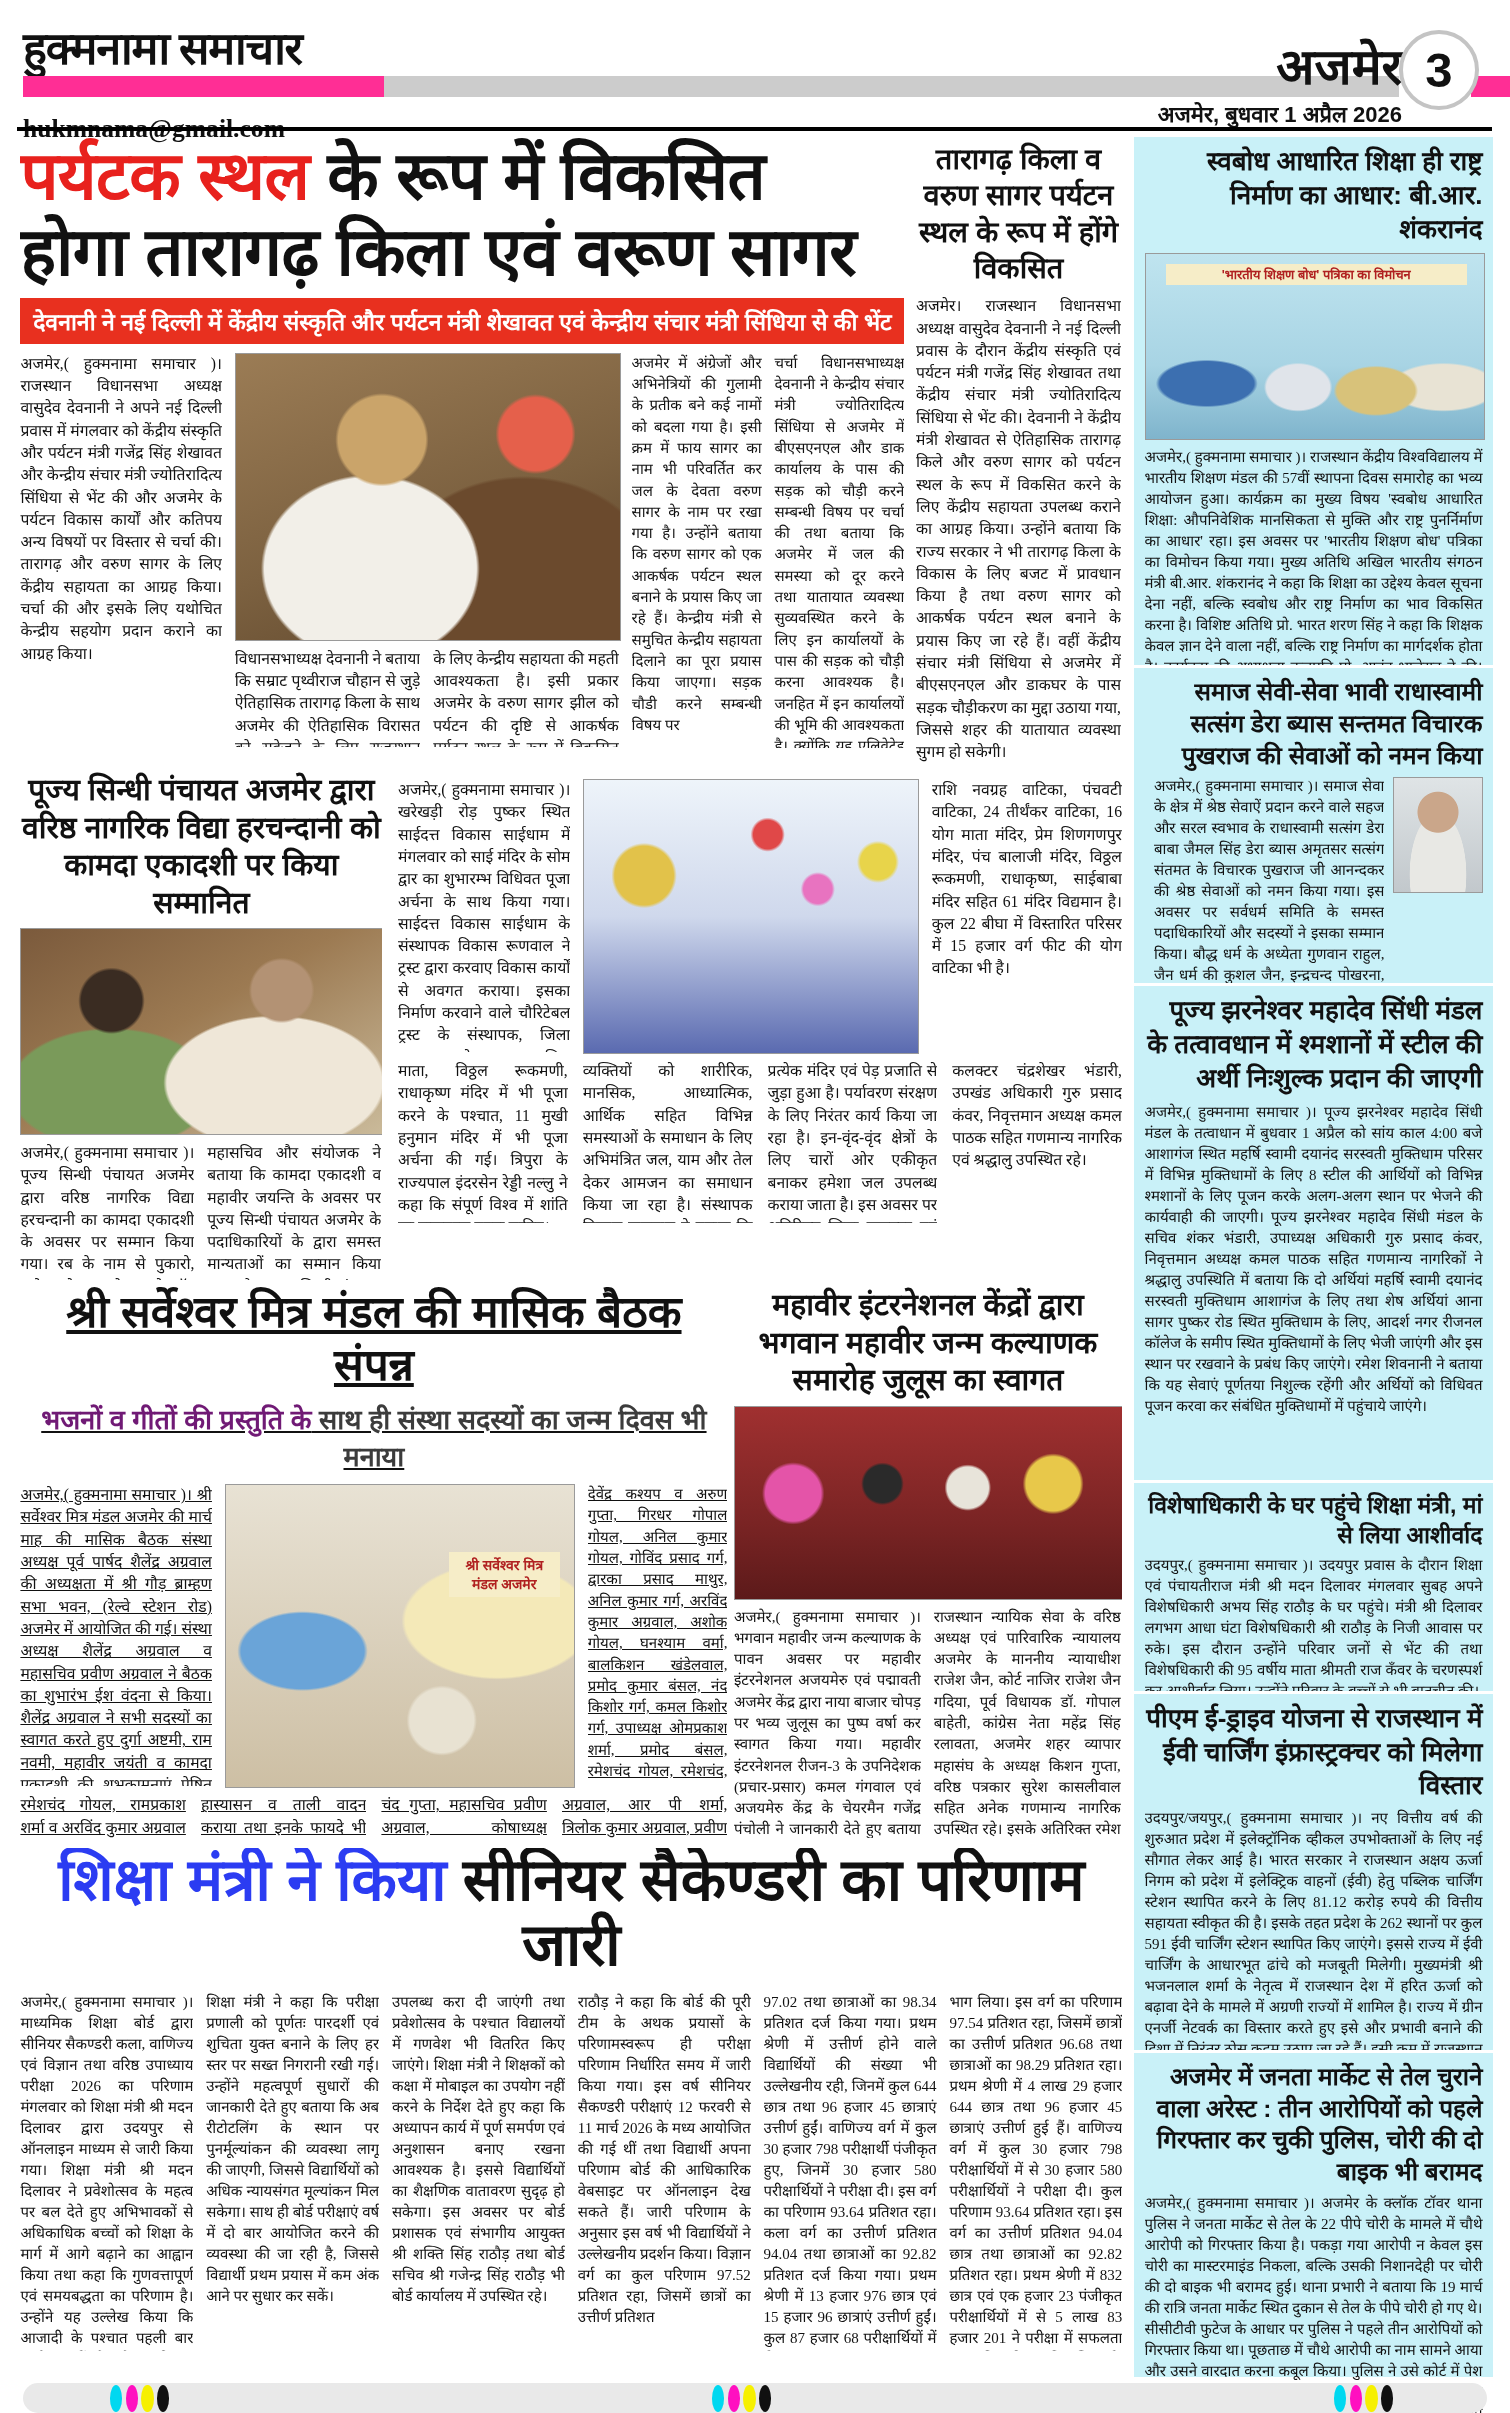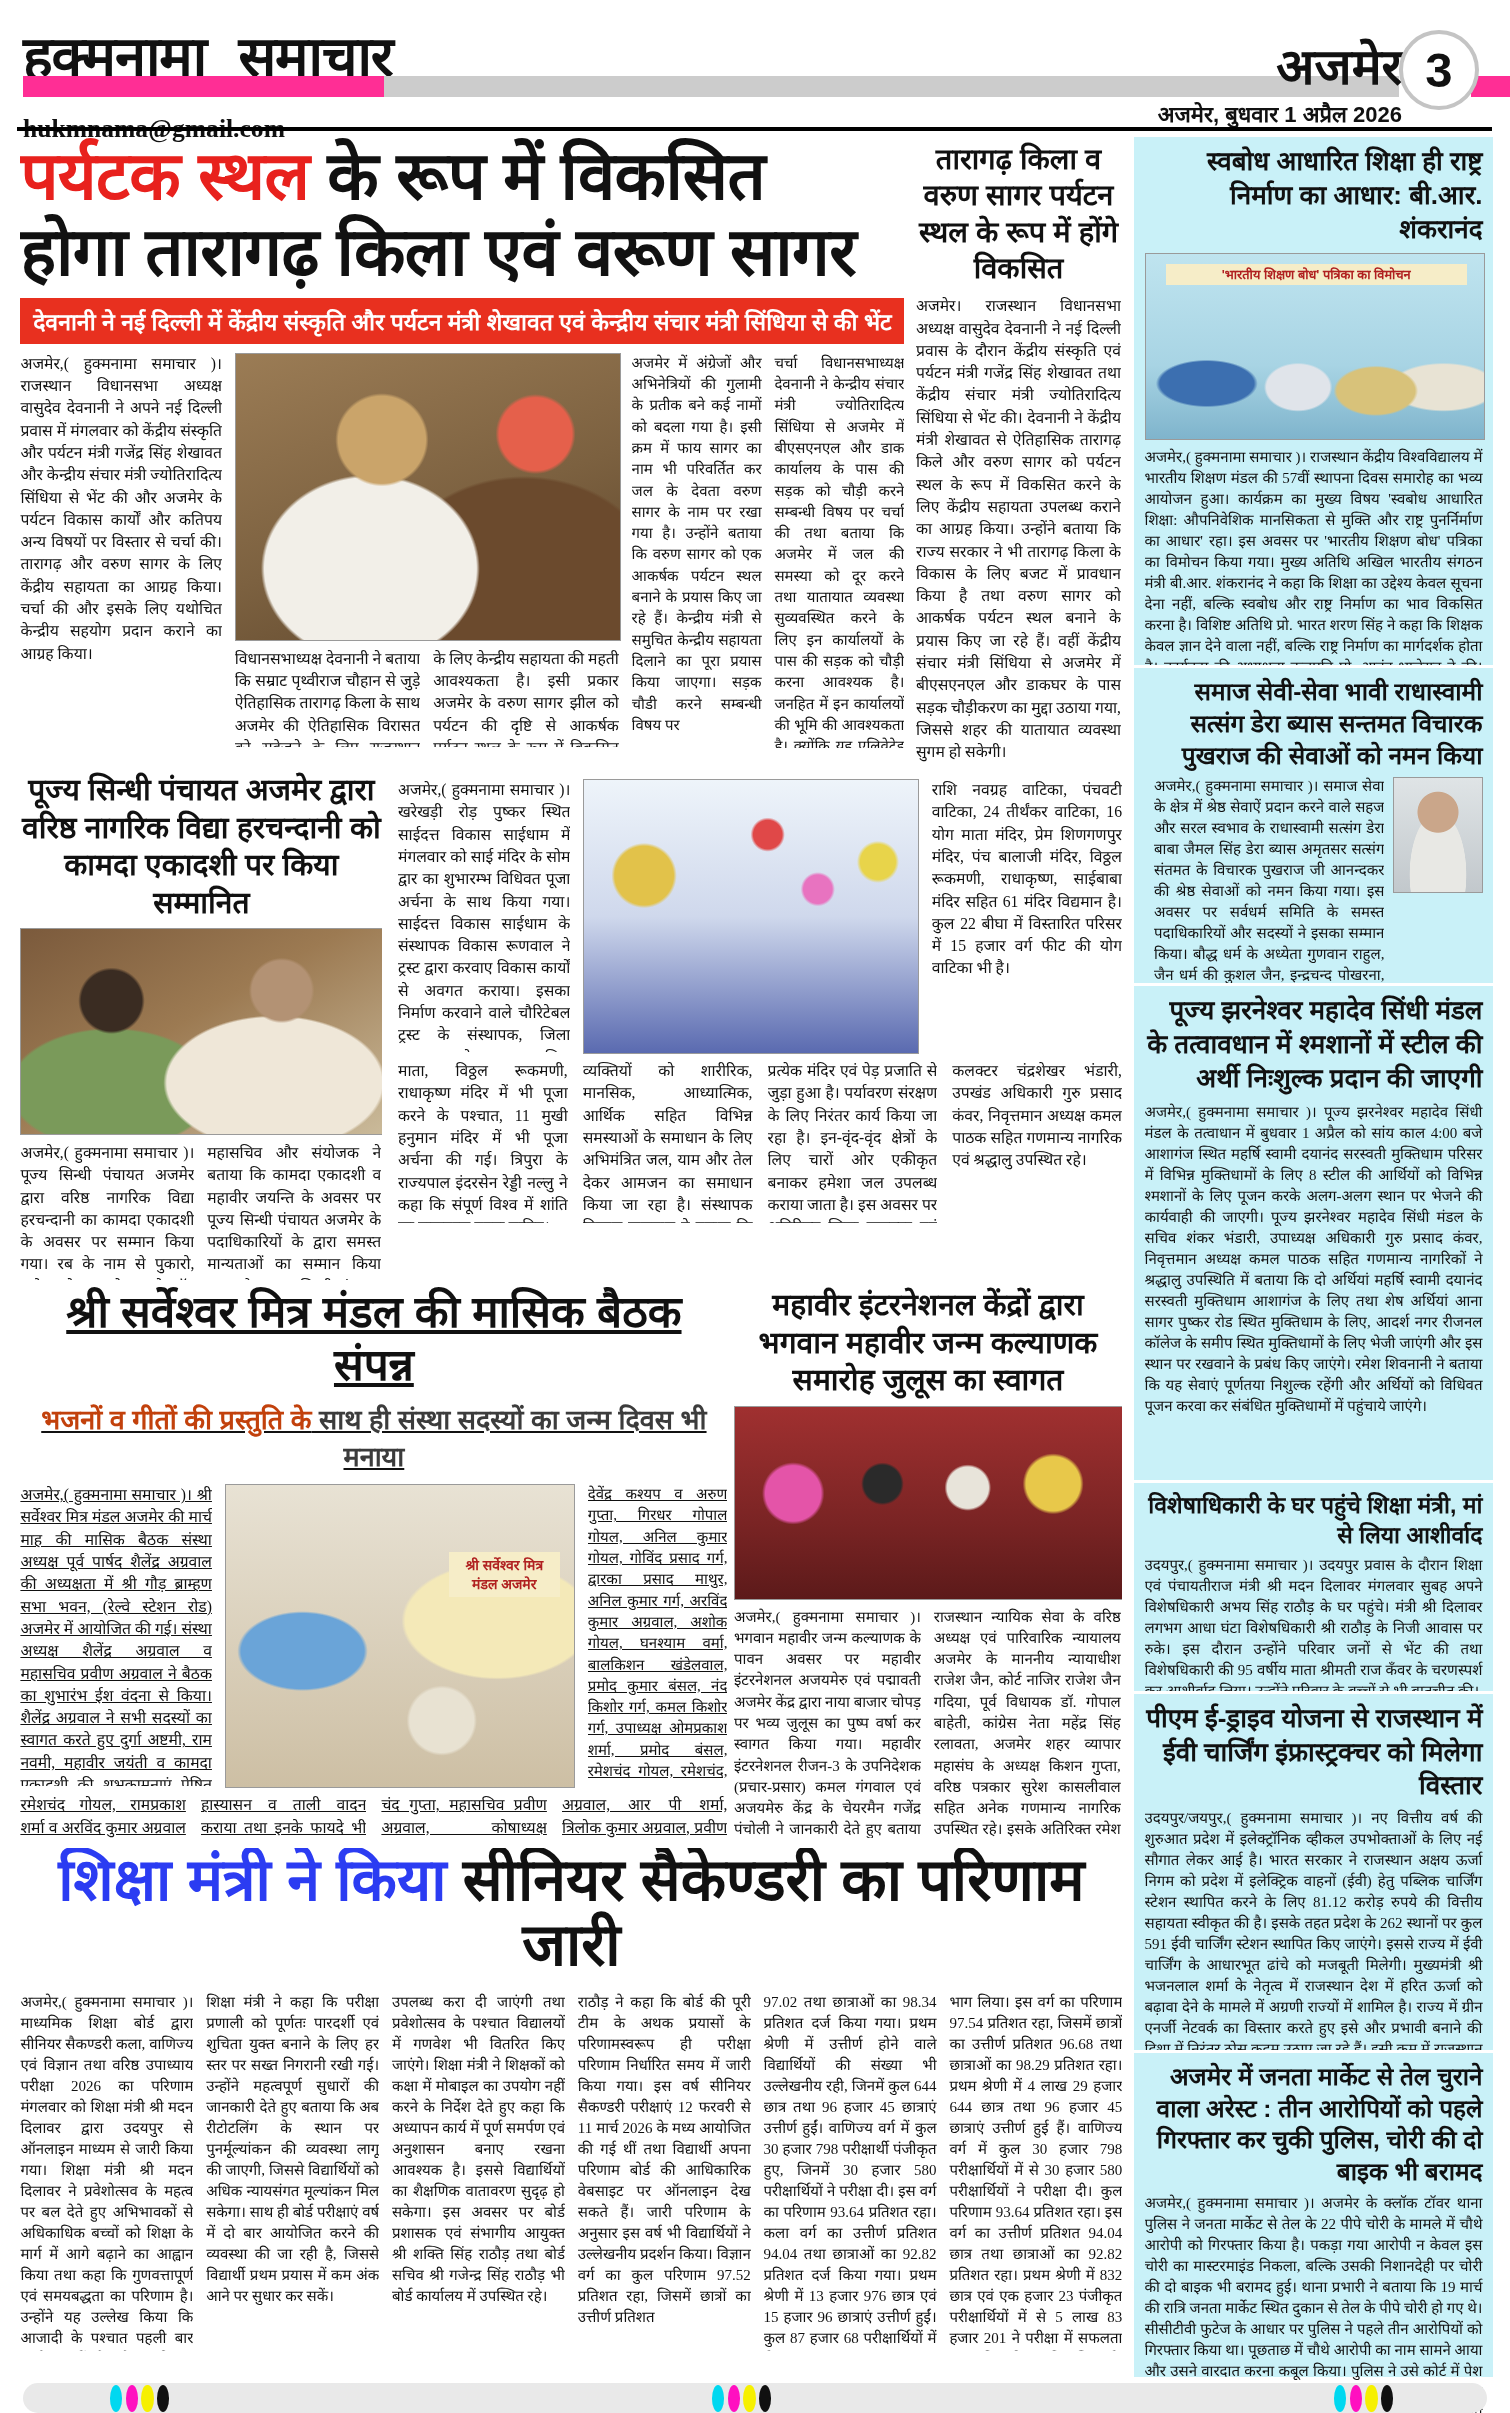--- a/index.html
+++ b/index.html
@@ -1,41 +1,41 @@
 <!DOCTYPE html>
 <html style="font-size:9.3px"><head>
 <meta charset="utf-8">
 <style>
   html,body{margin:0;padding:0;background:#777;}
   .page{position:relative;width:1510px;height:2413px;background:#ffffff;overflow:hidden;
         font-family:"Liberation Serif",serif;color:#111;}
   .abs{position:absolute;}
   
-  .masthead{font-family:Liberation Mono, monospace;font-weight:800;font-size:56px;letter-spacing:-1.2px;}
+  .masthead{font-family:Liberation Serif, serif;font-weight:800;font-size:45px;letter-spacing:-1.2px;}
   .hdr-bar{height:21px;}
   .email{font-size:25.6px;font-weight:bold;}
   .city{font-family:"Liberation Sans",sans-serif;font-weight:800;font-size:50px;text-align:right;}
   .pageno-circle{width:72px;height:72px;border:4.1px solid #c4c4c4;border-radius:50%;background:#fff;
       display:flex;align-items:center;justify-content:center;font-family:"Liberation Sans",sans-serif;
       font-weight:800;font-size:49px;}
   .dateline{font-family:"Liberation Sans",sans-serif;font-weight:700;font-size:22px;text-align:right;}
   .rule{background:#000;}
   
   .h-lead{font-family:"Liberation Sans",sans-serif;font-weight:800;font-size:67px;line-height:1.13;letter-spacing:-0.6px;}
   .h-lead .red{color:#e8211d;}
   .subband{background:#e8301f;color:#fff;font-family:"Liberation Sans",sans-serif;font-weight:700;
       font-size:23px;text-align:center;padding:7px 5.8px;}
   .h-side{font-family:"Liberation Sans",sans-serif;font-weight:800;font-size:29px;line-height:1.25;text-align:center;}
   .h-rail{font-family:Liberation Sans, sans-serif;font-weight:800;font-size:26px;line-height:1.3;text-align:right;}
   .h-mid{font-family:"Liberation Sans",sans-serif;font-weight:800;font-size:36px;line-height:1.25;text-align:center;}
   .h-big{font-family:"Liberation Sans",sans-serif;font-weight:800;font-size:44px;line-height:1.2;text-align:center;}
   .h-result{font-family:"Liberation Sans",sans-serif;font-weight:800;font-size:59px;line-height:1.1;text-align:center;}
   .h-result .blue{color:#2b3cf2;}
   .subhead2{font-family:"Liberation Sans",sans-serif;font-weight:700;font-size:27px;text-align:center;}
-  .subhead2 .red{color:#c2410c;}
+  .subhead2 .red{color:#701a75;}
   .subhead2 .gray{color:#3c3c3c;}
   
   .bt{font-size:15.7px;line-height:1.42;text-align:justify;overflow:hidden;}
   .bt-sm{font-size:15px;line-height:1.4;text-align:justify;overflow:hidden;}
   .cols4{display:flex;gap:15px;}
   .cols4 > div{flex:1;}
   .row{display:flex;gap:12.8px;}
   
   .rail{background:#c9f1f8;}
   .rail-sec{padding:8.1px 10.5px;overflow:hidden;border-bottom:3.5px solid #ffffff;}

